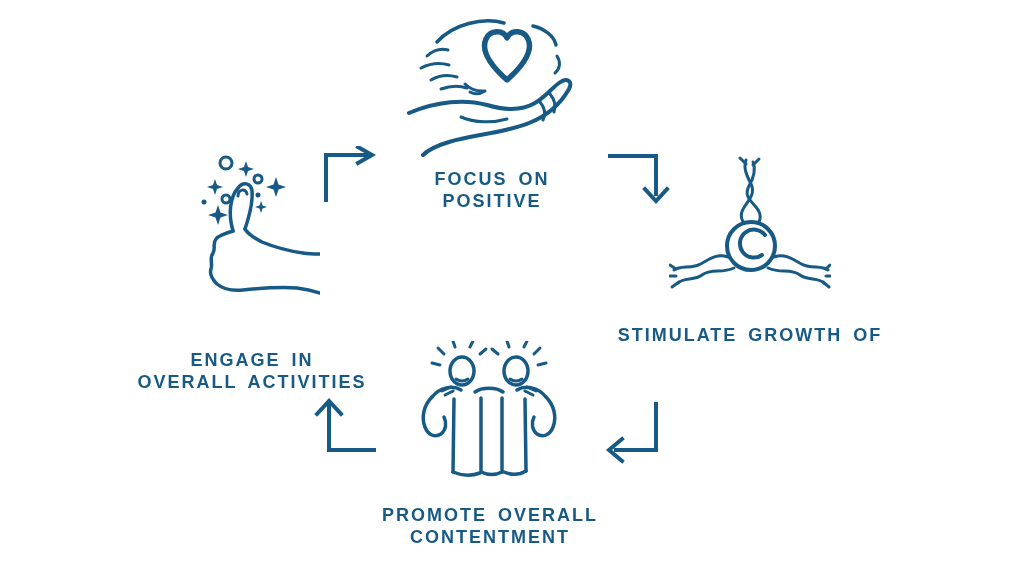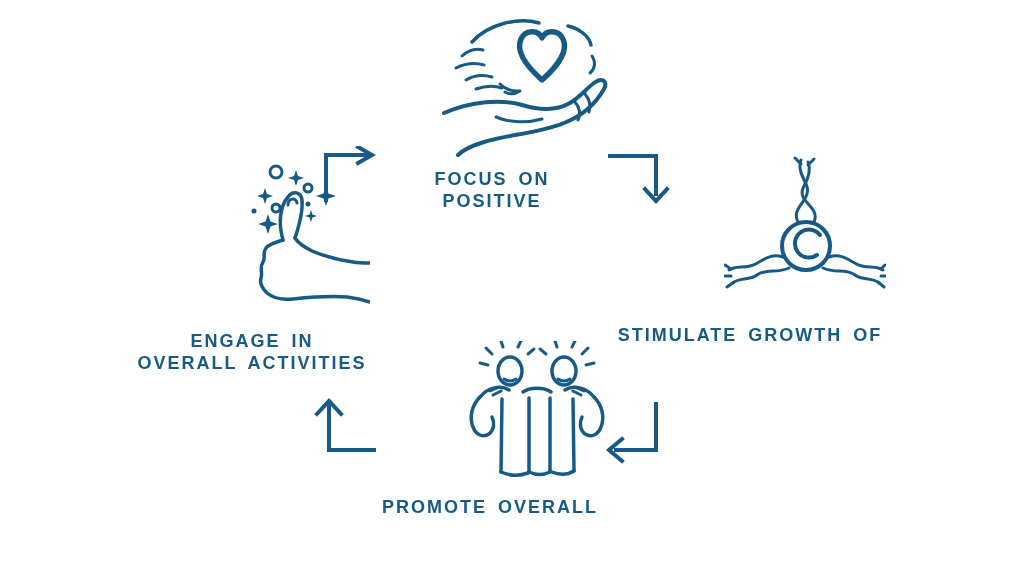--- a/index.html
+++ b/index.html
@@ -4,21 +4,21 @@
 <style>
   :root { --accent: #175a85; --bg: #ffffff; }
   * { margin: 0; padding: 0; box-sizing: border-box; }
   body {
     width: 1024px; height: 573px;
     background: var(--bg);
     font-family: "Liberation Sans", sans-serif;
     overflow: hidden;
   }
   .canvas { position: relative; width: 1024px; height: 573px; }
-  .node { position: absolute; display: flex; flex-direction: column; align-items: flex-end; }
+  .node { position: absolute; display: flex; flex-direction: column; align-items: center; }
   .node svg { display: block; }
   .node-label {
     width: 100%;
     text-align: center;
     color: var(--accent);
     font-weight: 700;
     font-size: 18px;
     line-height: 22px;
     letter-spacing: 2px;
     word-spacing: 4px;
@@ -124,26 +124,27 @@
       <path class="s35" d="M126 56 C 134 64, 137 76, 133 86 C 130 94, 123 97, 117 93 C 112 89, 111 82, 114 76"></path>
 
       <path class="s35" d="M34 58 L33 131"></path>
       <path class="s35" d="M33 131 Q 47 137 60 132"></path>
       <path class="s35" d="M61 57 L61 131"></path>
       <path class="s35" d="M82 57 L82 131"></path>
       <path class="s35" d="M61 131 Q 72 136 82 131"></path>
       <path class="s35" d="M105 58 L106 130"></path>
       <path class="s35" d="M84 131 Q 96 136 106 130"></path>
     </svg>
-    <div class="node-label" style="margin-top:8px;">
+    <div class="node-label" style="margin-top:16px;">
       <span>PROMOTE OVERALL</span>
+      <span>CONTENTMENT</span>
     </div>
   </div>
 
-  <div class="node" style="left:134px; top:158px; width:236px;">
+  <div class="node" style="left:134px; top:149px; width:236px;gap:28px;">
     <svg width="135" height="150" viewBox="0 0 135 150">
 
       <circle class="s3" cx="41" cy="14" r="6"></circle>
       <circle class="s3" cx="73" cy="30" r="4"></circle>
       <circle class="s3" cx="41" cy="50" r="4"></circle>
       <circle class="fill" cx="19" cy="53" r="2.5"></circle>
       <circle class="fill" cx="73" cy="46" r="2.5"></circle>
       <path class="fill" d="M61 12 L63 18 L69 20 L63 22 L61 28 L59 22 L53 20 L59 18 Z"></path>
       <path class="fill" d="M30 30 L32 36 L38 38 L32 40 L30 46 L28 40 L22 38 L28 36 Z"></path>
       <path class="fill" d="M91 28 L93.5 35.5 L101 38 L93.5 40.5 L91 48 L88.5 40.5 L81 38 L88.5 35.5 Z"></path>

